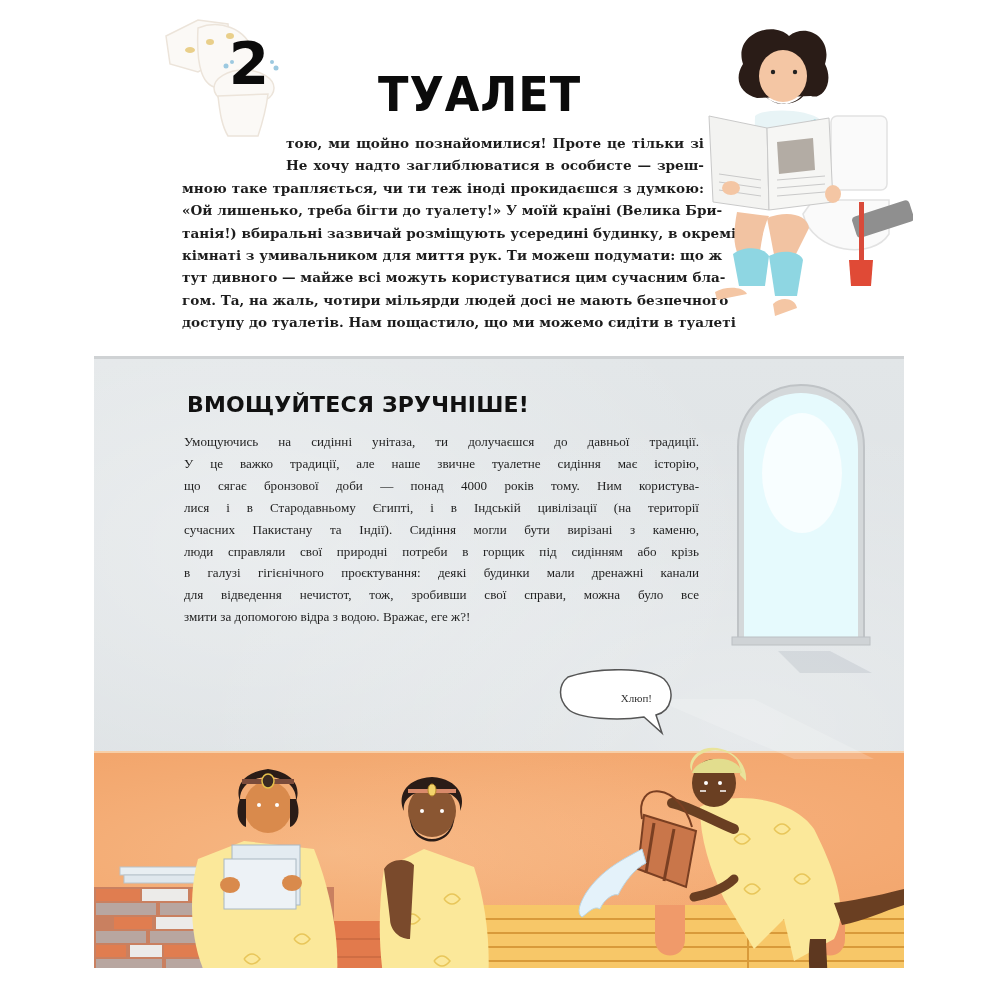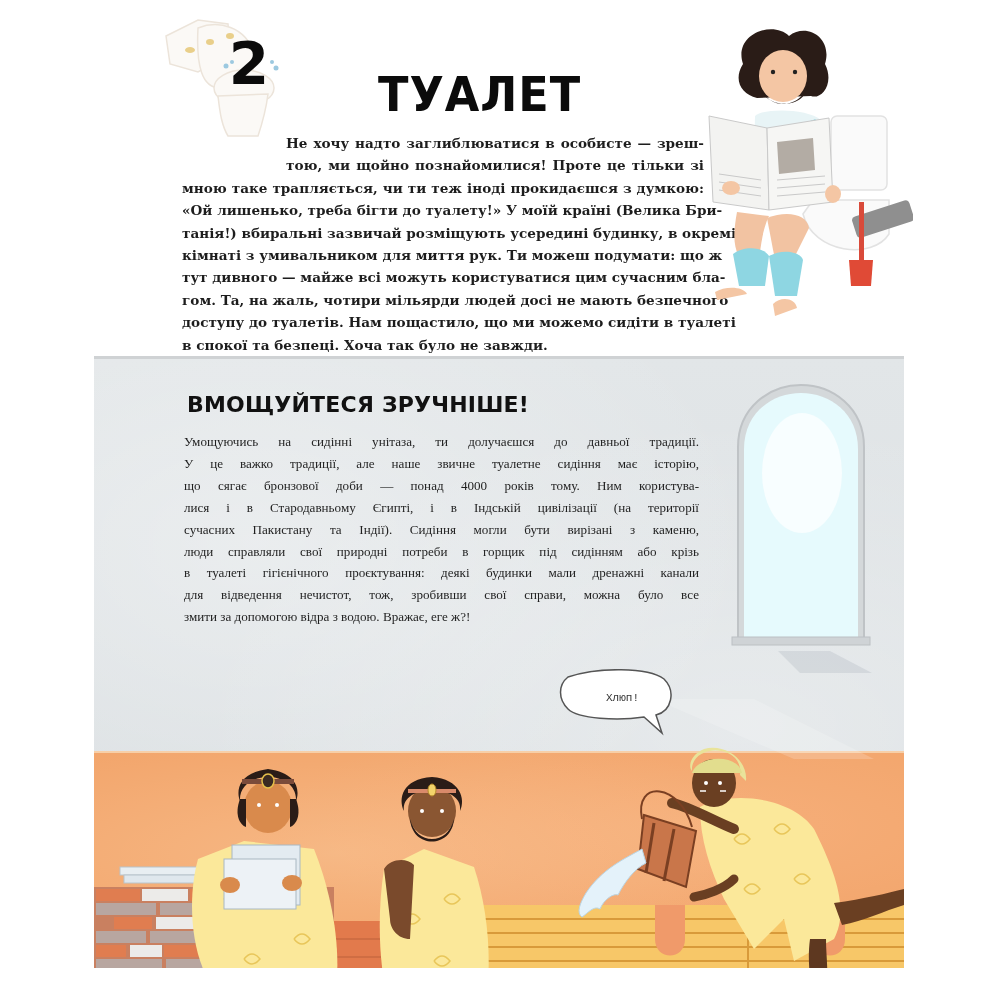--- a/index.html
+++ b/index.html
@@ -48,22 +48,22 @@
       position: absolute; left: 90px; top: 72px; width: 515px;
       font-size: 13.1px; line-height: 21.9px; color: #1f1f1f; font-family: Liberation Serif, serif;
     }
     .body-text .l { display: block; white-space: nowrap; text-align: justify; text-align-last: justify; }
     .body-text .l.last { text-align-last: left; }
 
     .window { position: absolute; left: 636px; top: 24px; width: 142px; height: 290px; }
 
     .speech-bubble { position: absolute; left: 464px; top: 310px; width: 120px; height: 80px; }
     .speech-text {
-      position: absolute; left: 512px; top: 333px; width: 70px; text-align: left;
-      font-family: Liberation Mono, monospace; font-size: 11px; color: #333;
+      position: absolute; left: 488px; top: 333px; width: 70px; text-align: right;
+      font-family: Liberation Serif, serif; font-size: 11px; color: #333;
     }
 
     .wall { position: absolute; left: 0; top: 392px; width: 810px; height: 252px; background: #f2a46a;
       background-image: radial-gradient(ellipse at 30% 40%, rgba(255,220,180,0.35), transparent 60%),
                         radial-gradient(ellipse at 75% 30%, rgba(255,200,160,0.3), transparent 50%);
       border-top: 2px solid #f7cfa8;
     }
     .scene { position: absolute; left: 0; top: 340px; width: 810px; height: 304px; }
   </style>
 </head>
@@ -85,30 +85,29 @@
     <circle cx="68" cy="52" r="2.5"></circle>
       <circle cx="74" cy="48" r="2"></circle>
     <circle cx="114" cy="48" r="2"></circle>
       <circle cx="118" cy="54" r="2.5"></circle>
   </g>
 </svg>
 <div class="chapter-number">2</div>
 <div class="page-title">ТУАЛЕТ</div>
 
 <div class="intro">
+  <span class="l indent">тою, ми щойно познайомилися! Проте це тільки зі</span>
   <span class="l indent">Не хочу надто заглиблюватися в особисте — зреш-</span>
-  <span class="l indent">тою, ми щойно познайомилися! Проте це тільки зі</span>
   <span class="l">мною таке трапляється, чи ти теж іноді прокидаєшся з думкою:</span>
   <span class="l">«Ой лишенько, треба бігти до туалету!» У моїй країні (Велика Бри-</span>
   <span class="l">танія!) вбиральні зазвичай розміщують усередині будинку, в окремій</span>
   <span class="l">кімнаті з умивальником для миття рук. Ти можеш подумати: що ж</span>
   <span class="l">тут дивного — майже всі можуть користуватися цим сучасним бла-</span>
   <span class="l">гом. Та, на жаль, чотири мільярди людей досі не мають безпечного</span>
   <span class="l">доступу до туалетів. Нам пощастило, що ми можемо сидіти в туалеті</span>
-  <span class="l last">в спокої та безпеці. Хоча так було не завжди.</span>
 </div>
 
 <svg class="man-illustration" viewBox="0 0 210 300">
 
   <rect x="128" y="92" width="56" height="74" rx="6" fill="#fafafa" stroke="#e2e2e2" stroke-width="1.5"></rect>
 
   <path d="M100 190 C110 230 170 236 186 210 L186 176 L110 176 Z" fill="#fafafa" stroke="#e2e2e2" stroke-width="1.5"></path>
 
   <rect x="150" y="184" width="60" height="22" rx="4" fill="#8f8f8f" transform="rotate(-18 180 195)"></rect>
 
@@ -153,21 +152,21 @@
 <div class="panel">
   <div class="section-title">ВМОЩУЙТЕСЯ ЗРУЧНІШЕ!</div>
 
   <div class="body-text">
     <span class="l">Умощуючись на сидінні унітаза, ти долучаєшся до давньої традиції.</span>
     <span class="l">У це важко традиції, але наше звичне туалетне сидіння має історію,</span>
     <span class="l">що сягає бронзової доби — понад 4000 років тому. Ним користува-</span>
     <span class="l">лися і в Стародавньому Єгипті, і в Індській цивілізації (на території</span>
     <span class="l">сучасних Пакистану та Індії). Сидіння могли бути вирізані з каменю,</span>
     <span class="l">люди справляли свої природні потреби в горщик під сидінням або крізь</span>
-    <span class="l">в туалеті гігієнічного проєктування: деякі будинки мали дренажні канали</span>
+    <span class="l">в галузі гігієнічного проєктування: деякі будинки мали дренажні канали</span>
     <span class="l">для відведення нечистот, тож, зробивши свої справи, можна було все</span>
     <span class="l last">змити за допомогою відра з водою. Вражає, еге ж?!</span>
   </div>
 
   <svg class="window" viewBox="0 0 142 290">
     <path d="M48 268 L100 268 L142 290 L70 290 Z" fill="rgba(190,198,204,0.45)"></path>
     <path d="M8 258 L8 64 C8 24 40 2 71 2 C102 2 134 24 134 64 L134 258 Z" fill="#d4d8da" stroke="#bfc3c6" stroke-width="2"></path>
     <path d="M14 254 L14 66 C14 30 42 10 71 10 C100 10 128 30 128 66 L128 254 Z" fill="#e6fafd"></path>
     <ellipse cx="72" cy="90" rx="40" ry="60" fill="rgba(255,255,255,0.7)"></ellipse>
     <rect x="2" y="254" width="138" height="8" fill="#cfd3d6" stroke="#bcc0c3" stroke-width="1"></rect>

